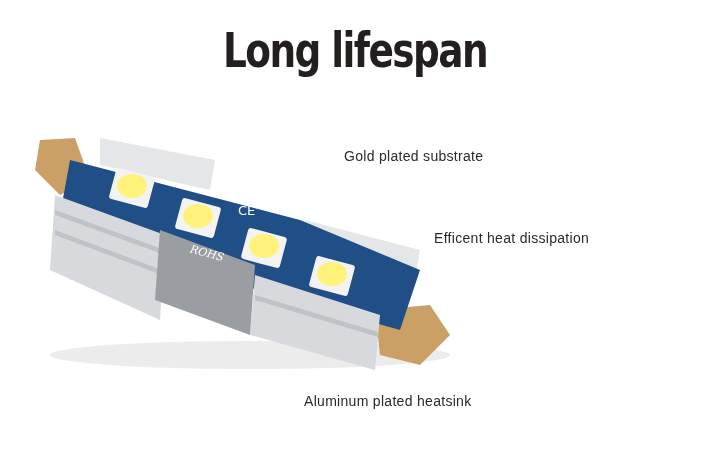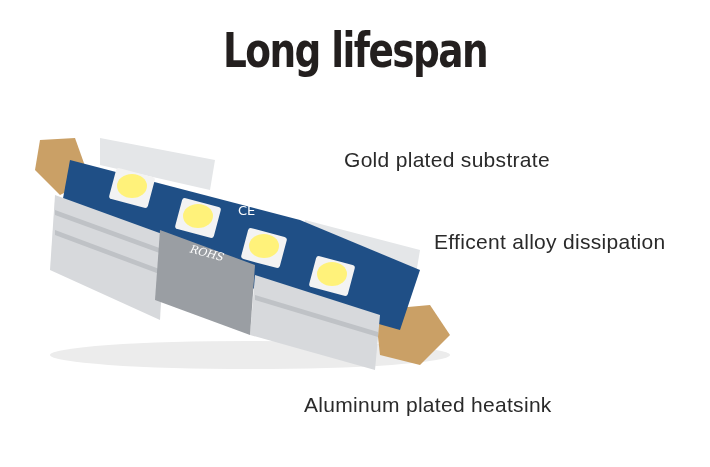--- a/index.html
+++ b/index.html
@@ -1,18 +1,18 @@
 <!DOCTYPE html>
 <html><head>
 <meta charset="utf-8">
 <style>
   html, body { margin:0; padding:0; }
   body { width:710px; height:467px; background:#ffffff; position:relative; overflow:hidden; font-family:"Liberation Sans", sans-serif; }
   .title { position:absolute; left:0; top:22px; width:710px; text-align:center; font-family:"DejaVu Sans", sans-serif; font-weight:bold; font-size:48px; letter-spacing:-2px; color:#231f1e; transform:scaleX(0.78); transform-origin:center; }
-  .label { position:absolute; font-size:21px; color:#2a2a2a; white-space:nowrap; letter-spacing:0.3px; }
+  .label { position:absolute; font-size:14px; color:#2a2a2a; white-space:nowrap; letter-spacing:0.3px; }
   .l1 { left:344px; top:148px; }
   .l2 { left:434px; top:230px; }
   .l3 { left:304px; top:393px; }
   .product { position:absolute; left:0; top:120px; width:470px; height:260px; }
 </style>
 </head>
 <body>
 
 <div class="title">Long lifespan</div>
 
@@ -46,14 +46,14 @@
     <rect x="244" y="112" width="40" height="32" rx="3" fill="#f3f3f3" transform="rotate(15 264 128)"></rect>
     <ellipse cx="264" cy="126" rx="15" ry="12" fill="#fff27a"></ellipse>
     <rect x="312" y="140" width="40" height="32" rx="3" fill="#f3f3f3" transform="rotate(15 332 156)"></rect>
     <ellipse cx="332" cy="154" rx="15" ry="12" fill="#fff27a"></ellipse>
   </g>
   <text x="238" y="95" font-family="DejaVu Sans, sans-serif" font-size="13" fill="#ffffff">CE</text>
   <text x="190" y="135" font-family="DejaVu Serif, serif" font-size="11" font-style="italic" fill="#ffffff" transform="rotate(15 200 132)">ROHS</text>
 </svg>
 
 <div class="label l1">Gold plated substrate</div>
-<div class="label l2">Efficent alloy dissipation</div>
+<div class="label l2">Efficent heat dissipation</div>
 <div class="label l3">Aluminum plated heatsink</div>
 
 </body></html>

